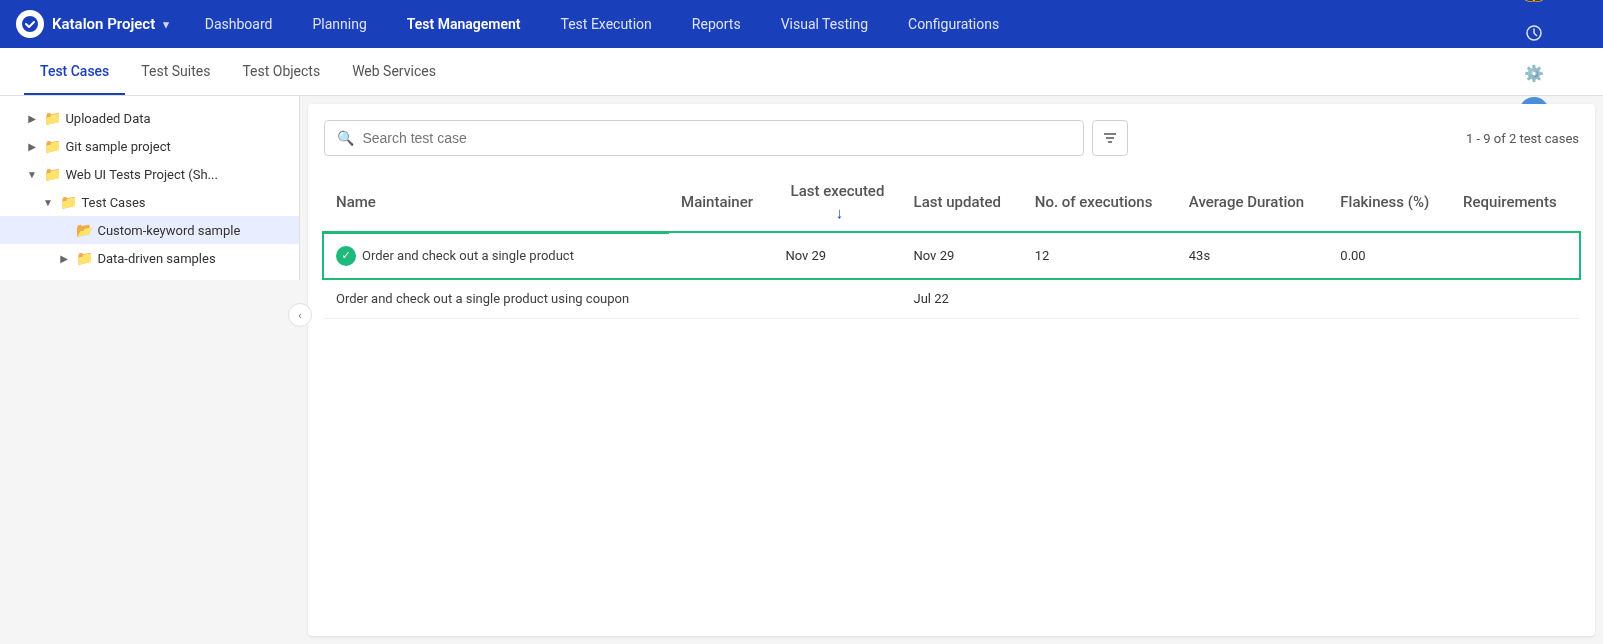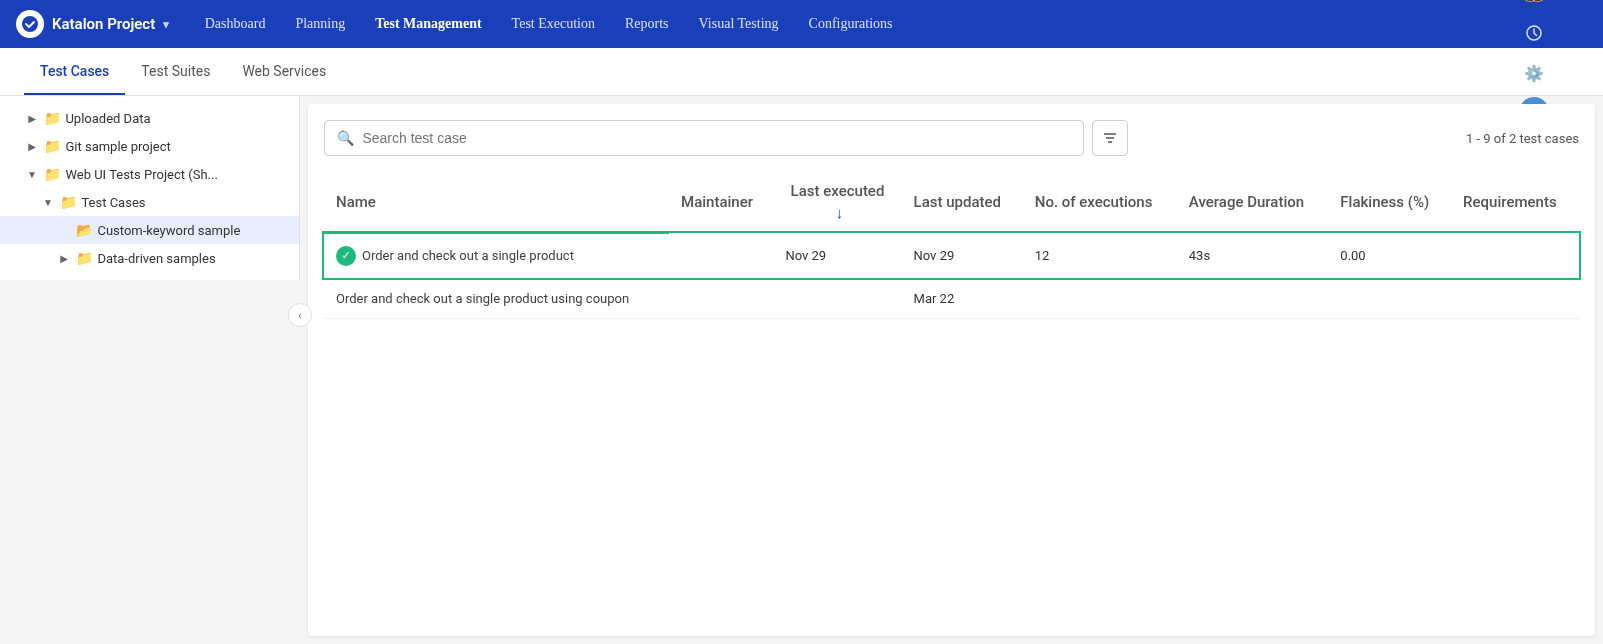--- a/index.html
+++ b/index.html
@@ -34,23 +34,22 @@
       justify-content: center;
     }
     .brand-logo svg { width: 18px; height: 18px; }
     .topnav-chevron {
       font-size: 11px;
       opacity: 0.8;
     }
     .topnav-links {
       display: flex;
       align-items: flex-end;
-      gap: 6px;
+      gap: 16px;
       flex: 1;
-      font-family: Liberation Serif, serif;
     }
     .topnav-link {
       color: rgba(255,255,255,0.85);
       padding: 6px 12px;
       border-radius: 4px;
       cursor: pointer;
       font-size: 14px;
       white-space: nowrap;
     }
     .topnav-link.active { color: white; font-weight: 600; }
@@ -345,20 +344,21 @@
       </svg>
     </div>
     <div class="topnav-icon-btn">⚙️</div>
     <div class="user-avatar">D</div>
   </div>
 </nav>
 
 <div class="subnav">
   <div class="subnav-tab active">Test Cases</div>
   <div class="subnav-tab">Test Suites</div>
+  <div class="subnav-tab">Test Objects</div>
   <div class="subnav-tab">Web Services</div>
 </div>
 
 <div class="main-layout">
 
   <div class="sidebar-outer">
     <div class="sidebar">
 
       <div class="sidebar-item indent-1">
         <span class="toggle">▶</span>
@@ -467,21 +467,21 @@
             <td></td>
           </tr>
           <tr>
             <td>
               <div class="name-cell">
                 <a class="test-name-link">Order and check out a single product using coupon</a>
               </div>
             </td>
             <td></td>
             <td></td>
-            <td>Mar 22</td>
+            <td>Jul 22</td>
             <td></td>
             <td></td>
             <td></td>
             <td></td>
           </tr>
         </tbody>
     </table>
 
   </div>
 </div>

